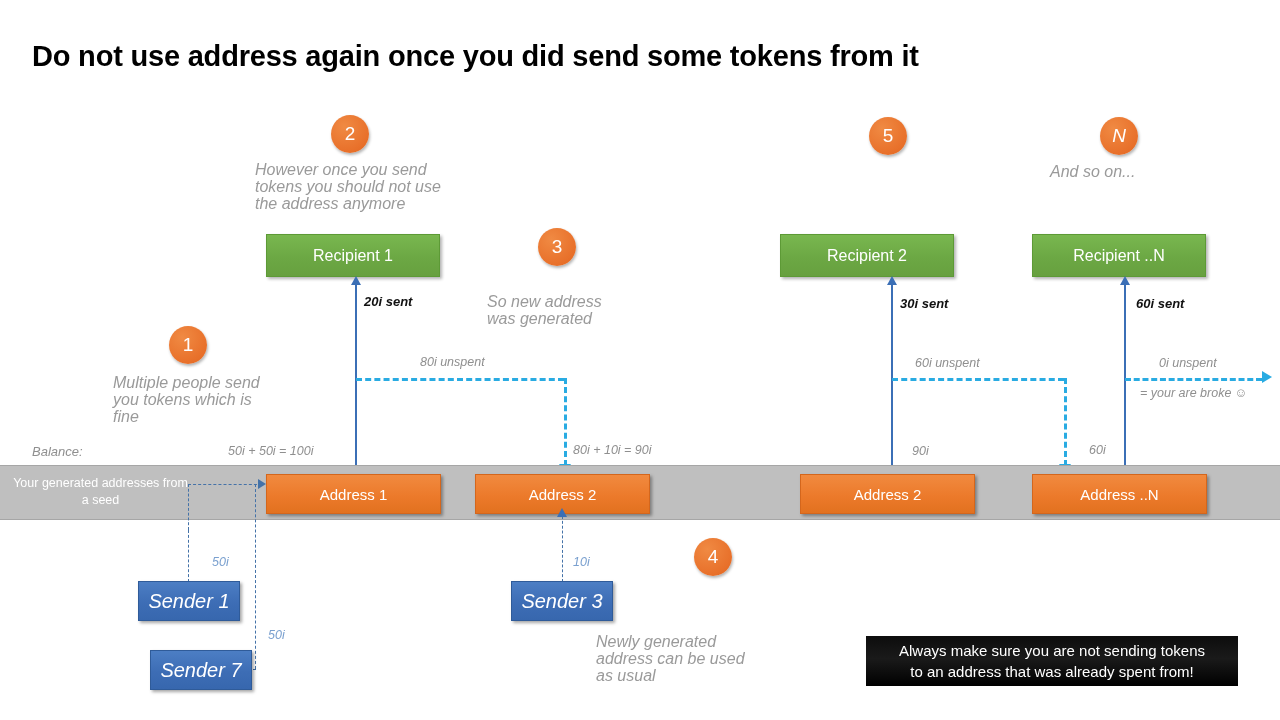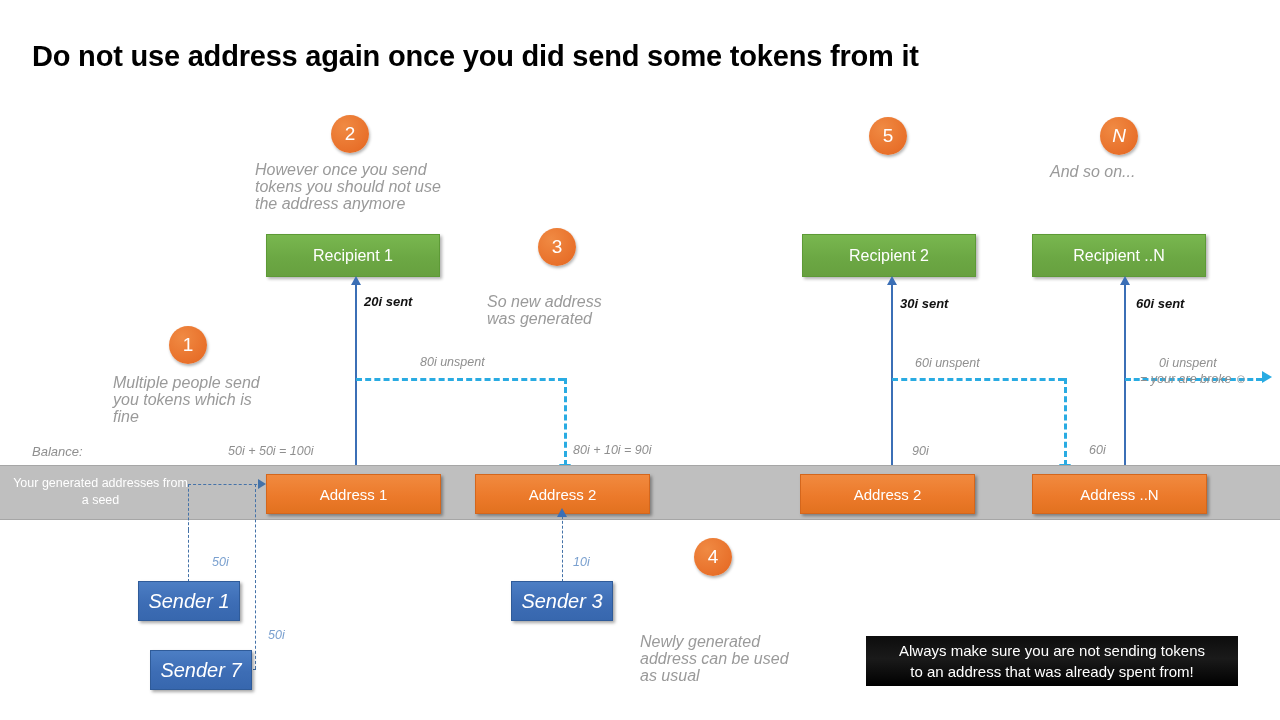--- a/index.html
+++ b/index.html
@@ -120,24 +120,24 @@
   <div class="abs bubble italic" style="left:1100px;top:117px;">N</div>
   <div class="abs callout-text" style="left:1050px;top:163px;width:140px;">And so on...</div>
 
   <div class="abs bubble" style="left:538px;top:228px;">3</div>
   <div class="abs callout-text" style="left:487px;top:274px;width:140px;margin-top:19px;">So new address was generated</div>
 
   <div class="abs bubble" style="left:169px;top:326px;">1</div>
   <div class="abs callout-text" style="left:113px;top:374px;width:152px;">Multiple people send you tokens which is fine</div>
 
   <div class="abs bubble" style="left:694px;top:538px;">4</div>
-  <div class="abs callout-text" style="left:640px;top:585px;width:162px;margin-top:48px;">Newly generated address can be used as usual</div>
+  <div class="abs callout-text" style="left:596px;top:585px;width:162px;margin-top:48px;">Newly generated address can be used as usual</div>
 
   <div class="abs recipient" style="left:266px;top:234px;width:172px;">Recipient 1</div>
-  <div class="abs recipient" style="left:802px;top:234px;width:172px;">Recipient 2</div>
+  <div class="abs recipient" style="left:780px;top:234px;width:172px;">Recipient 2</div>
   <div class="abs recipient" style="left:1032px;top:234px;width:172px;">Recipient ..N</div>
 
   <div class="abs vline-solid" style="left:355px;top:285px;height:195px;"></div>
   <div class="abs arrow-up" style="left:351px;top:276px;"></div>
   <div class="abs black-it" style="left:364px;top:294px;">20i sent</div>
 
   <div class="abs vline-solid" style="left:891px;top:285px;height:195px;"></div>
   <div class="abs arrow-up" style="left:887px;top:276px;"></div>
   <div class="abs black-it" style="left:900px;top:296px;">30i sent</div>
 
@@ -151,21 +151,21 @@
   <div class="abs gray-it" style="left:420px;top:355px;">80i unspent</div>
 
   <div class="abs hline-dashed-cyan" style="left:892px;top:378px;width:172px;"></div>
   <div class="abs vline-dashed-cyan" style="left:1064px;top:378px;height:88px;"></div>
   <div class="abs arrow-down-cyan" style="left:1059px;top:464px;"></div>
   <div class="abs gray-it" style="left:915px;top:356px;">60i unspent</div>
 
   <div class="abs hline-dashed-cyan" style="left:1125px;top:378px;width:137px;"></div>
   <div class="abs arrow-right-cyan" style="left:1262px;top:371px;"></div>
   <div class="abs gray-it" style="left:1159px;top:356px;">0i unspent</div>
-  <div class="abs gray-it" style="left:1140px;top:372px;">= your are broke ☺</div>
+  <div class="abs gray-it" style="left:1140px;top:386px;">= your are broke ☺</div>
 
   <div class="abs hline-dashed-cyan" style="left:650px;top:492px;width:142px;"></div>
   <div class="abs arrow-right-cyan" style="left:792px;top:485px;"></div>
 
   <div class="abs balance-lbl" style="left:32px;top:444px;">Balance:</div>
   <div class="abs gray-it" style="left:228px;top:444px;">50i + 50i = 100i</div>
   <div class="abs gray-it" style="left:573px;top:443px;">80i + 10i = 90i</div>
   <div class="abs gray-it" style="left:880px;top:444px;margin-left:32px;">90i</div>
   <div class="abs gray-it" style="left:1089px;top:443px;">60i</div>
 

